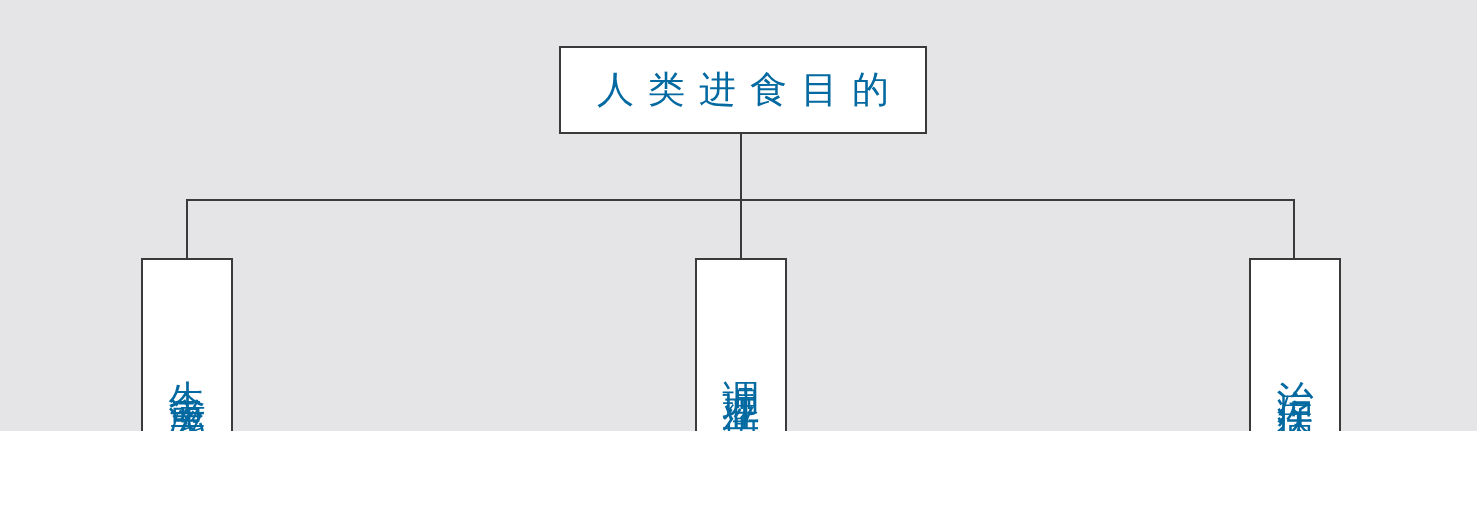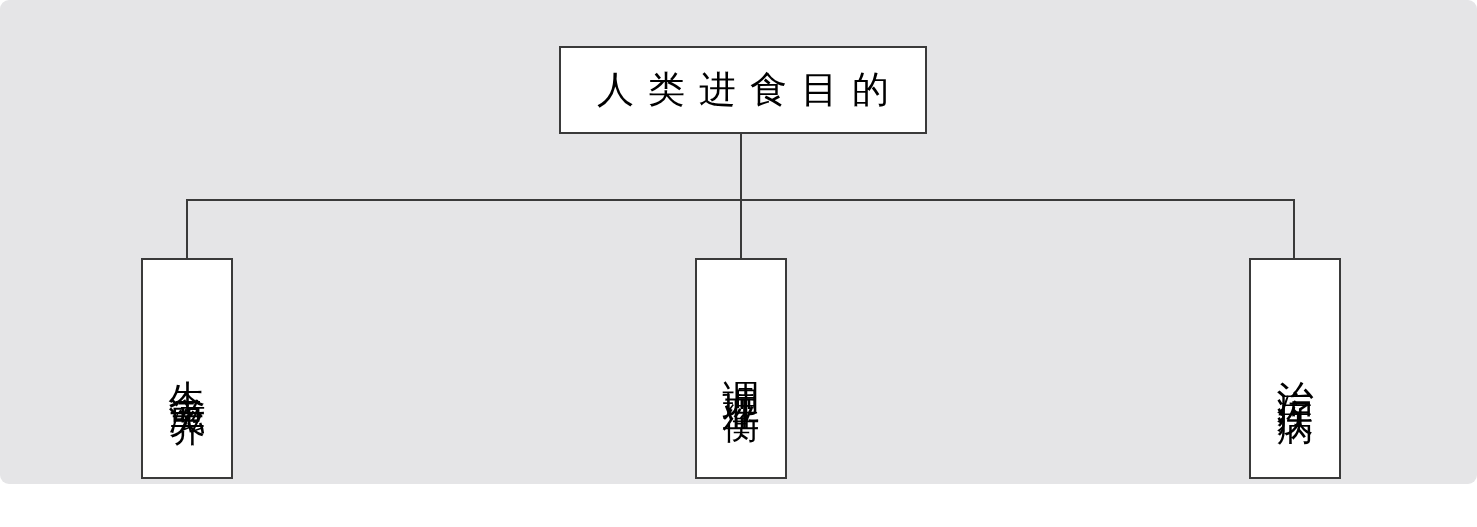--- a/index.html
+++ b/index.html
@@ -2,26 +2,25 @@
 <html><head>
 <meta charset="utf-8">
 <style>
   html, body {
     margin: 0;
     padding: 0;
   }
   .canvas {
     position: relative;
     width: 1477px;
-    height: 484px;
+    height: 431px;
     background: #e5e5e7;
     overflow: hidden;
     font-family: "Liberation Serif", "DejaVu Serif", serif;
-    color: #000000;
-    border-radius: 9px;
+    color: #0369a1;
   }
   .node {
     position: absolute;
     background: #ffffff;
     border: 2px solid #3a3a3a;
     box-sizing: border-box;
     display: flex;
     align-items: center;
     justify-content: center;
   }

